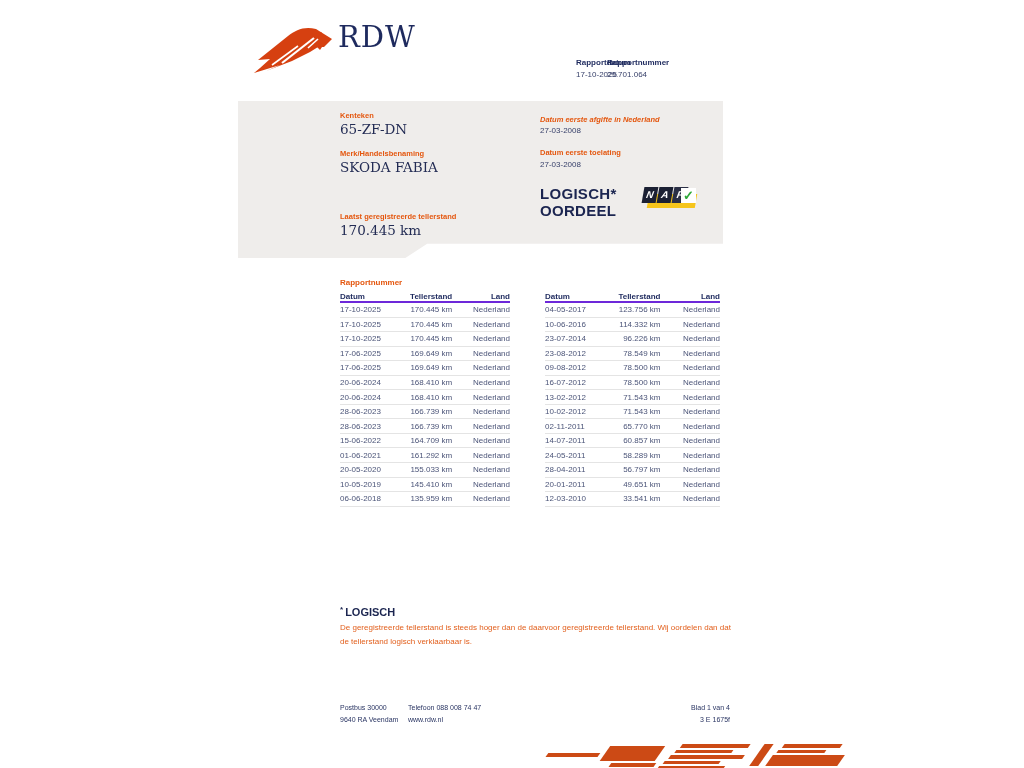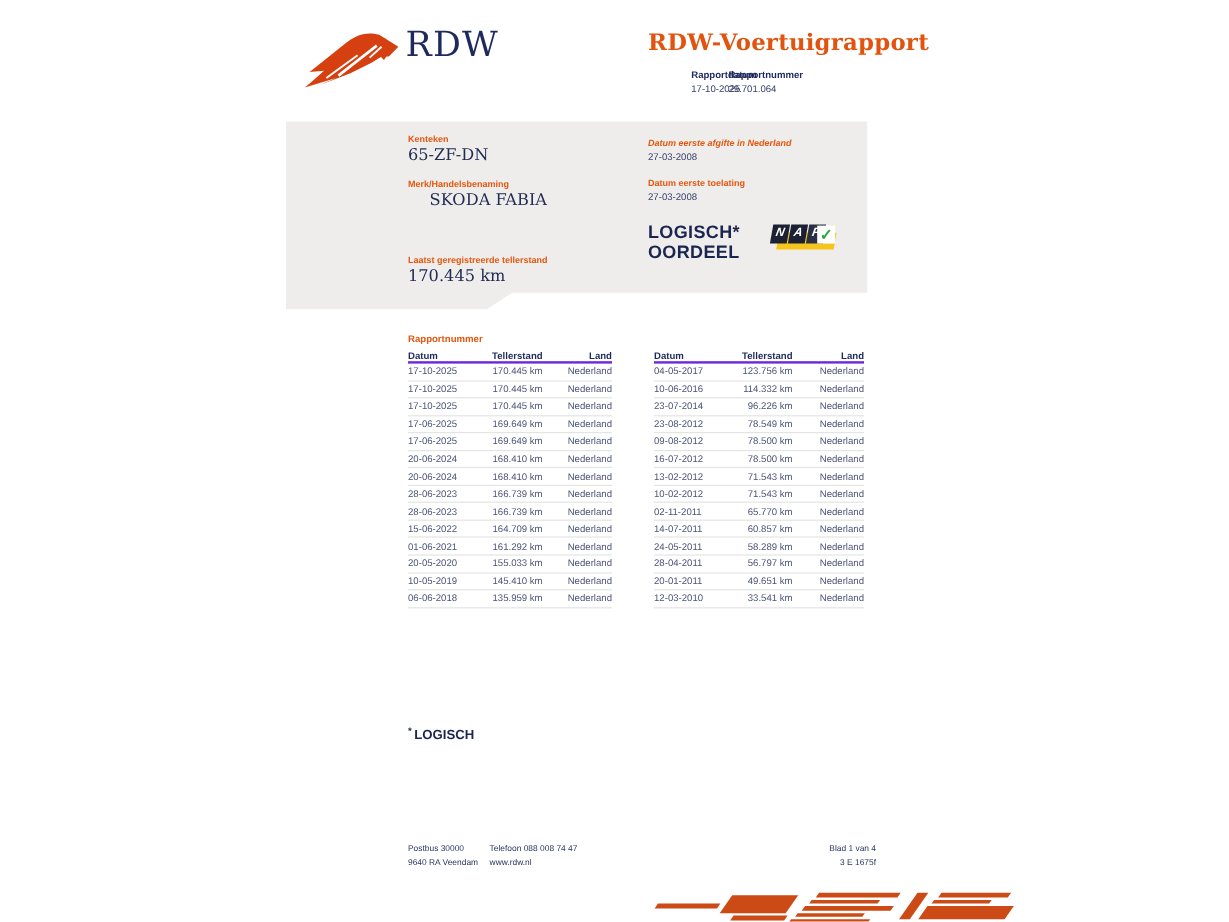--- a/index.html
+++ b/index.html
@@ -76,31 +76,30 @@
   <svg class="logo-bird" viewBox="0 0 82 48">
     <path d="M80 13 L64 3 C52 0 44 4 36 10 L6 34 L18 33 L8 42 L2 47 L28 39 L14 45 L40 35 L58 26 L66 21 L72 21 L80 13 Z" fill="#d64010"></path>
     <path d="M60 8 L70 6 L64 13 Z" fill="#d64010"></path>
     <line x1="30" y1="37" x2="62" y2="12" stroke="#ffffff" stroke-width="2.2"></line>
     <line x1="20" y1="39" x2="46" y2="20" stroke="#ffffff" stroke-width="1.6"></line>
     <line x1="56" y1="22" x2="66" y2="13" stroke="#ffffff" stroke-width="1.6"></line>
     <polygon points="62,18 74,15 68,24" fill="#d64010"></polygon>
   </svg>
   <div class="logo-word">RDW</div>
 
-  <div class="doc-title">RDW-Voertuigrapport</div>
   <div class="meta-label ml1">Rapportdatum</div>
   <div class="meta-label ml2">Rapportnummer</div>
   <div class="meta-value mv1">17-10-2025</div>
   <div class="meta-value mv2">29.701.064</div>
 
   <div class="panel">
     <div class="olabel" style="left:102px; top:10px;">Kenteken</div>
     <div class="bigval" style="left:102px; top:20px;">65-ZF-DN</div>
     <div class="olabel" style="left:102px; top:48px;">Merk/Handelsbenaming</div>
-    <div class="bigval" style="left:102px; top:58px;margin-left:18px;">SKODA FABIA</div>
+    <div class="bigval" style="left:102px; top:58px;">SKODA FABIA</div>
     <div class="olabel" style="left:102px; top:111px;">Laatst geregistreerde tellerstand</div>
     <div class="bigval" style="left:102px; top:121px;">170.445 km</div>
 
     <div class="olabel" style="left:302px; top:14px;font-style:italic;">Datum eerste afgifte in Nederland</div>
     <div class="smval" style="left:302px; top:25px;">27-03-2008</div>
     <div class="olabel" style="left:302px; top:47px;">Datum eerste toelating</div>
     <div class="smval" style="left:302px; top:59px;">27-03-2008</div>
 
     <div class="oordeel">
       <span>LOGISCH*</span><br>
@@ -274,20 +273,21 @@
           <span class="tcell c0">12-03-2010</span>
           <span class="tcell c1">33.541 km</span>
           <span class="tcell c2">Nederland</span>
         </div>
       </div>
   </div>
 
   <div class="expl-title">
     <span class="ast">*</span><span>LOGISCH</span>
   </div>
+  <div class="expl-body">De geregistreerde tellerstand is steeds hoger dan de daarvoor geregistreerde tellerstand. Wij oordelen dan dat de tellerstand logisch verklaarbaar is.</div>
 
   <div class="foot f-addr">
     <div>Postbus 30000</div>
     <div>9640 RA Veendam</div>
   </div>
   <div class="foot f-tel">
     <div>Telefoon 088 008 74 47</div>
     <div><a class="link" href="#">www.rdw.nl</a></div>
   </div>
   <div class="foot f-page">

